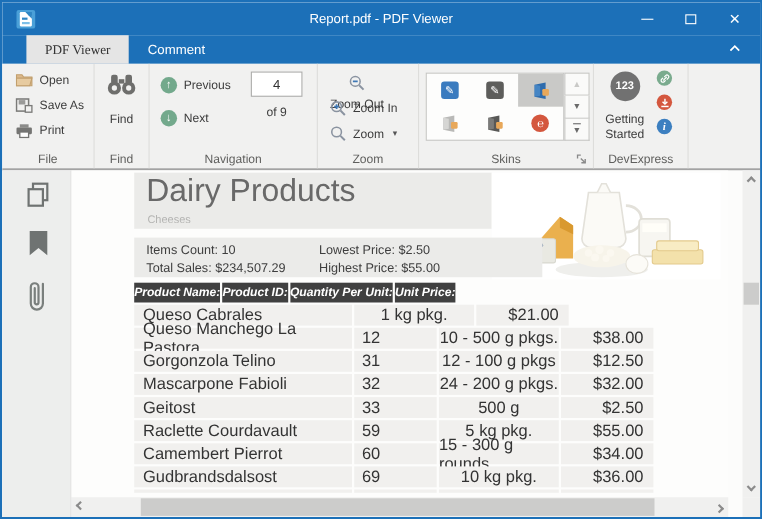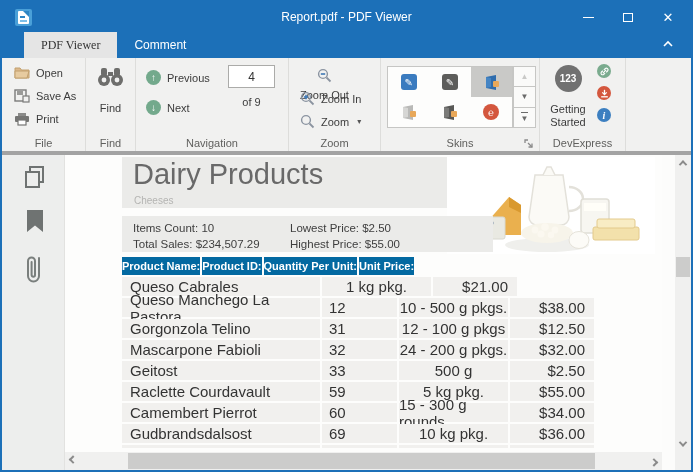--- a/index.html
+++ b/index.html
@@ -18,21 +18,21 @@
   .minglyph{width:11px;border-top:1px solid #fff;}
   .maxglyph{width:10px;height:9px;border:1px solid #fff;}
   .closeglyph{font-size:13px;line-height:13px;}
   
   .tabs{height:26px;background:#1c70b8;display:flex;align-items:stretch;padding-left:22px;position:relative;}
   .tab{font-size:12px;display:flex;align-items:center;padding:0 17px;color:#fff;}
   .tab.active{background:#e5e5e5;color:#333;font-family:Liberation Serif, serif;}
   .collapse{position:absolute;right:18px;top:8px;width:10px;height:8px;}
   .collapse svg{display:block;}
   
-  .ribbon{height:97px;background:#f1f1f0;border-bottom:4px solid #a3a3a3;display:flex;position:relative;}
+  .ribbon{height:97px;background:#f1f1f0;border-bottom:2px solid #a3a3a3;display:flex;position:relative;}
   .group{position:relative;height:100%;border-right:1px solid #dddddb;}
   .grouplabel{position:absolute;left:0;right:0;bottom:2px;text-align:center;font-size:11px;color:#5f5f5d;}
   .smallbtn{position:absolute;display:flex;align-items:center;gap:6px;font-size:11px;color:#3c3c3c;white-space:nowrap;}
   .smallbtn svg{flex:0 0 auto;}
   .bigbtn{position:absolute;text-align:center;font-size:11px;color:#3c3c3c;}
   .pageinput{position:absolute;width:47px;height:23px;border:1px solid #ababa9;background:#fff;text-align:center;font-size:12px;color:#333;padding:0;}
   .ofnine{position:absolute;font-size:11px;color:#3c3c3c;text-align:center;}
   .circle{border-radius:50%;display:flex;align-items:center;justify-content:center;color:#fff;}
   .grncirc{width:15px;height:15px;background:#73a98c;font-size:10px;font-weight:bold;}
   
@@ -56,21 +56,21 @@
   .doc-title{position:absolute;left:11px;top:1px;font-size:29px;color:#696969;}
   .doc-sub{position:absolute;left:12px;top:38px;font-size:10px;color:#b4b4b2;}
   .photo{position:absolute;left:382px;top:2px;width:208px;height:97px;background:#fff;}
   .stats{position:absolute;left:57px;top:61px;width:371px;height:36px;background:#ebebe9;font-size:11.5px;color:#3e3e3e;}
   .stats .col{position:absolute;top:4px;line-height:16px;}
   .statcol1{left:11px;}
   .statcol2{left:168px;}
   
   .dtable{position:absolute;left:57px;top:102px;width:472px;}
   .thead{display:flex;gap:2px;height:18px;}
-  .thead .hcell{background:#0369a1;color:#fff;font-size:11px;font-weight:bold;display:flex;align-items:center;justify-content:center;}
+  .thead .hcell{background:#404040;color:#fff;font-size:11px;font-weight:bold;display:flex;align-items:center;justify-content:center;font-style:italic;}
   .trow{display:flex;gap:2px;height:19px;margin-top:2px;}
   .trow .cell{background:#f1f0ee;font-size:15px;color:#333;display:flex;align-items:center;}
   .c0{width:198px;}.c1{width:75px;}.c2{width:109px;}.c3{width:84px;}
   .trow .c0{padding-left:8px;}
   .trow .c1{padding-left:7px;}
   .trow .c2{justify-content:center;}
   .trow .c3{justify-content:flex-end;padding-right:9px;}
   .sliver{margin-top:2px;height:3px;display:flex;gap:2px;}
   .sliver div{background:#f1f0ee;}
   

